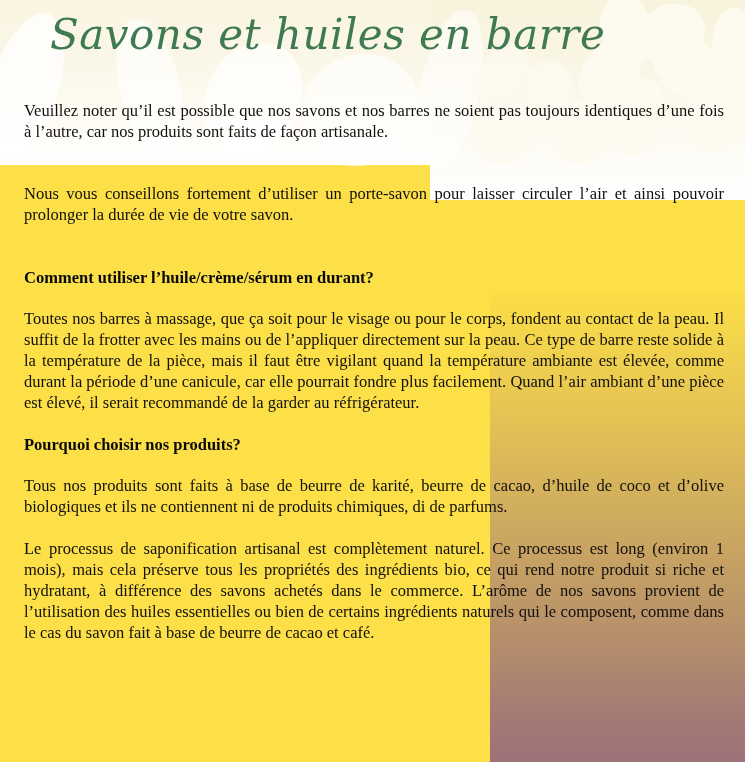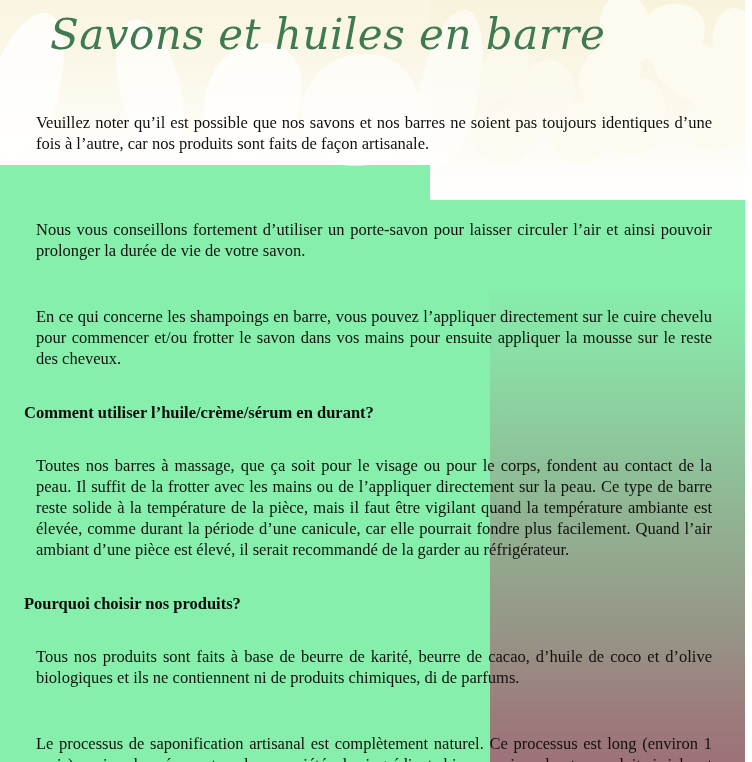--- a/index.html
+++ b/index.html
@@ -11,21 +11,21 @@
     width: 752px;
     height: 762px;
     overflow: hidden;
     font-family: "Liberation Serif", "DejaVu Serif", serif;
   }
 
   #page {
     position: relative;
     width: 752px;
     height: 762px;
-    background: #86efac;
+    background: #fde047;
     overflow: hidden;
   }
 
   
   .bg-cream {
     position: absolute;
     left: 0; top: 0;
     width: 752px; height: 165px;
     background: linear-gradient(to bottom, #faf5e2 0%, #fbf7e8 38%, #fdfbf3 70%, #ffffff 100%);
     pointer-events: none;
@@ -115,21 +115,21 @@
     margin: 0;
     padding: 14px 0 0 26px;
     white-space: nowrap;
   }
 
   .para {
     color: #12100e;
     font-size: 16.5px;
     line-height: 21px;
     text-align: justify;
-    margin: 12px;
+    margin: 0;
     padding: 0;
   }
 
   .heading {
     color: #0a0a0a;
     font-size: 16.5px;
     line-height: 21px;
     font-weight: bold;
     margin: 0;
     padding: 0;
@@ -189,21 +189,20 @@
 
     <div class="sp-intro"></div>
 
     <p class="para">Veuillez noter qu’il est possible que nos savons et nos barres ne soient pas toujours identiques d’une fois à l’autre, car nos produits sont faits de façon artisanale.</p>
 
     <div class="sp-lg"></div>
 
     <div class="sp-md"></div>
     <p class="para">Nous vous conseillons fortement d’utiliser un porte-savon pour laisser circuler l’air et ainsi pouvoir prolonger la durée de vie de votre savon.</p>
     <div class="sp-lg"></div>
-    <p class="para">En ce qui concerne les shampoings en barre, vous pouvez l’appliquer directement sur le cuire chevelu pour commencer et/ou frotter le savon dans vos mains pour ensuite appliquer la mousse sur le reste des cheveux.</p>
 
     <div class="sp-lg"></div>
 
     <h2 class="heading">Comment utiliser l’huile/crème/sérum en durant?</h2>
     <div class="sp-md"></div>
     <p class="para">Toutes nos barres à massage, que ça soit pour le visage ou pour le corps, fondent au contact de la peau. Il suffit de la frotter avec les mains ou de l’appliquer directement sur la peau. Ce type de barre reste solide à la température de la pièce, mais il faut être vigilant quand la température ambiante est élevée, comme durant la période d’une canicule, car elle pourrait fondre plus facilement. Quand l’air ambiant d’une pièce est élevé, il serait recommandé de la garder au réfrigérateur.</p>
 
     <div class="sp-lg"></div>
 
     <h2 class="heading">Pourquoi choisir nos produits?</h2>

